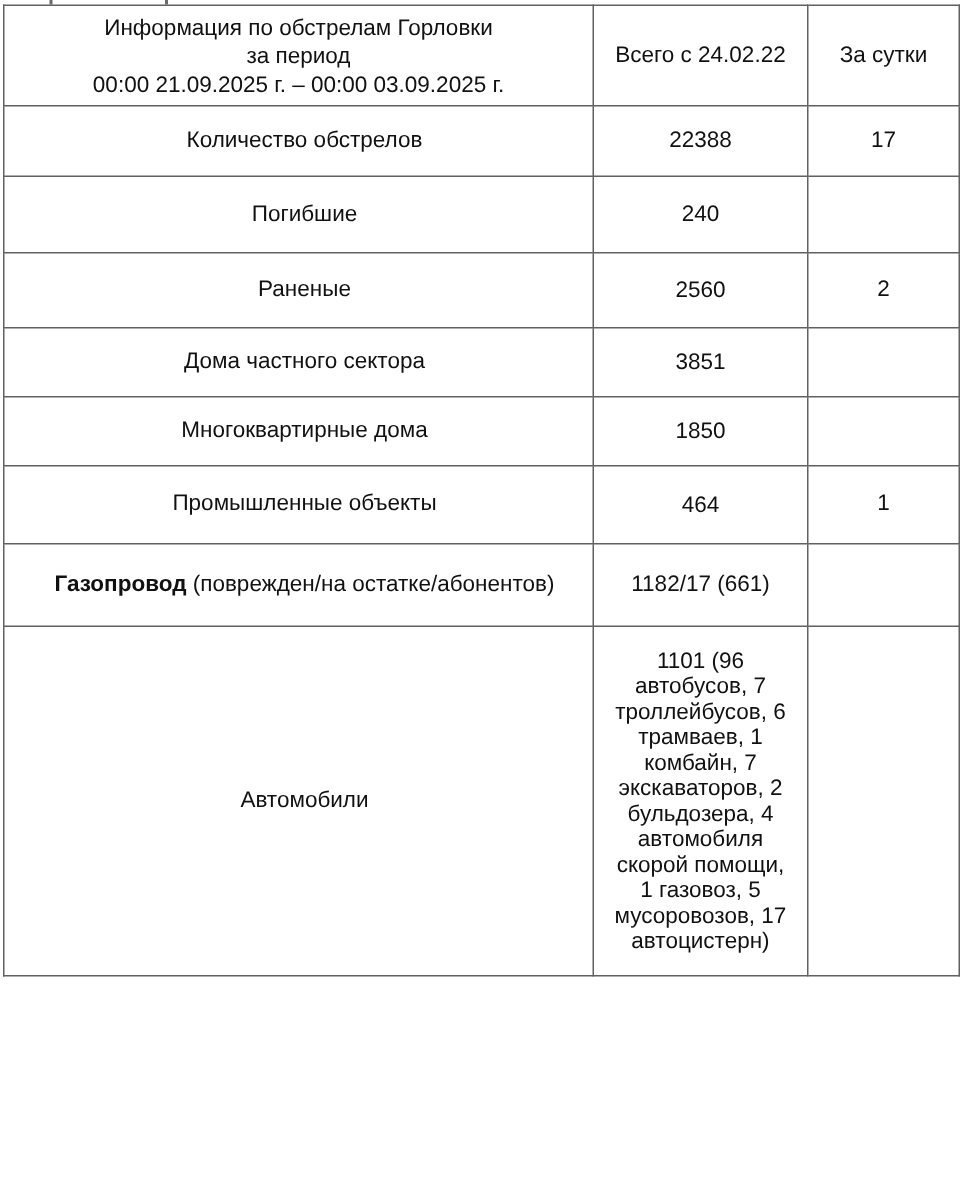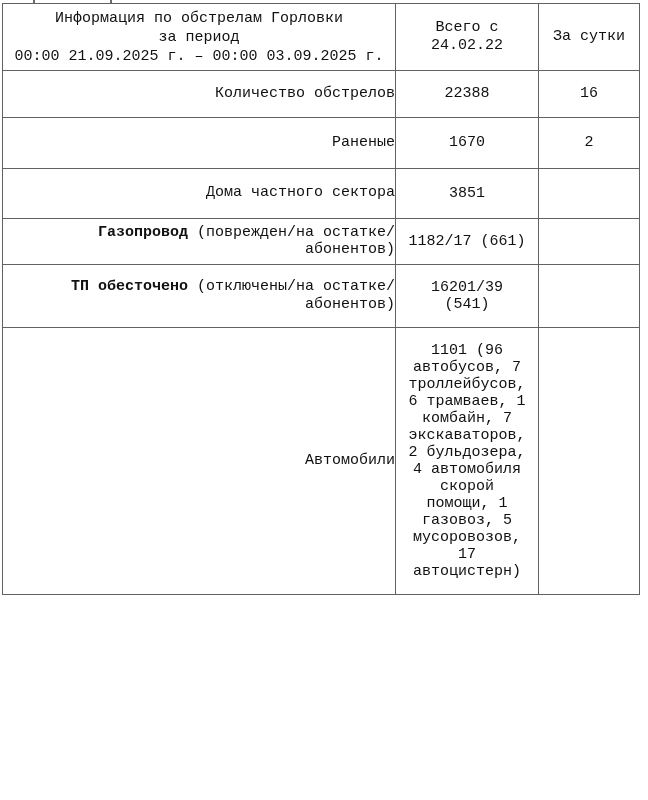--- a/index.html
+++ b/index.html
@@ -3,21 +3,21 @@
 <meta charset="utf-8">
 <style>
   * { box-sizing: border-box; margin: 0; padding: 0; }
   html, body {
     width: 648px; height: 800px;
     overflow: hidden;
     background: #ffffff;
     font-family: "Liberation Sans", "DejaVu Sans", sans-serif;
     color: #111111;
   }
-  .stage { position: relative; width: 528px; height: 800px; font-family: Liberation Mono, monospace; }
+  .stage { position: relative; width: 528px; height: 800px; }
 
   
   .tick {
     position: absolute; top: 0; width: 2px; height: 3px;
     background: #6a6a6a;
   }
   .tick.t1 { left: 33px; }
   .tick.t2 { left: 110px; }
 
   table.info {
@@ -33,21 +33,21 @@
   table.info th, table.info td {
     border: 1px solid #616161;
     vertical-align: middle;
     font-size: 15px;
     font-weight: 400;
     line-height: 1.18;
   }
   thead th { text-align: center; padding: 4px 6px; }
   thead th.title-cell div { line-height: 19px; }
 
-  td.label-cell { text-align: right; padding: 3px 0 3px 8px; }
+  td.label-cell { text-align: center; padding: 3px 0 3px 8px; }
   td.label-cell .lead-bold { font-weight: 700; }
   td.val-cell, td.daily-cell { text-align: center; padding: 14px 2px; }
   td.val-cell .val {
     display: block;
     max-width: 120px;
     margin: 0 auto;
     line-height: 17px;
   }
 
   
@@ -91,47 +91,61 @@
         <th>Всего с 24.02.22</th>
         <th>За сутки</th>
       </tr>
     </thead>
     <tbody id="rows">
         <tr>
           <td class="label-cell"><span>Количество обстрелов</span></td>
           <td class="val-cell">
             <span class="val">22388</span>
           </td>
-          <td class="daily-cell"><span>16</span></td>
+          <td class="daily-cell"><span>17</span></td>
+        </tr>
+        <tr>
+          <td class="label-cell"><span>Погибшие</span></td>
+          <td class="val-cell">
+            <span class="val">240</span>
+          </td>
+          <td class="daily-cell"></td>
         </tr>
         <tr>
           <td class="label-cell"><span>Раненые</span></td>
           <td class="val-cell">
-            <span class="val">1670</span>
+            <span class="val">2560</span>
           </td>
           <td class="daily-cell"><span>2</span></td>
         </tr>
         <tr>
           <td class="label-cell"><span>Дома частного сектора</span></td>
           <td class="val-cell">
             <span class="val">3851</span>
           </td>
           <td class="daily-cell"></td>
         </tr>
         <tr>
-          <td class="label-cell"><span class="lead-bold">Газопровод</span> <span>(поврежден/на остатке/абонентов)</span></td>
+          <td class="label-cell"><span>Многоквартирные дома</span></td>
           <td class="val-cell">
-            <span class="val">1182/17 (661)</span>
+            <span class="val">1850</span>
           </td>
           <td class="daily-cell"></td>
         </tr>
         <tr>
-          <td class="label-cell"><span class="lead-bold">ТП обесточено</span> <span>(отключены/на остатке/абонентов)</span></td>
+          <td class="label-cell"><span>Промышленные объекты</span></td>
           <td class="val-cell">
-            <span class="val">16201/39 (541)</span>
+            <span class="val">464</span>
+          </td>
+          <td class="daily-cell"><span>1</span></td>
+        </tr>
+        <tr>
+          <td class="label-cell"><span class="lead-bold">Газопровод</span> <span>(поврежден/на остатке/абонентов)</span></td>
+          <td class="val-cell">
+            <span class="val">1182/17 (661)</span>
           </td>
           <td class="daily-cell"></td>
         </tr>
         <tr>
           <td class="label-cell"><span>Автомобили</span></td>
           <td class="val-cell">
             <span class="val">1101 (96 автобусов, 7 троллейбусов, 6 трамваев, 1 комбайн, 7 экскаваторов, 2 бульдозера, 4 автомобиля скорой помощи, 1 газовоз, 5 мусоровозов, 17 автоцистерн)</span>
           </td>
           <td class="daily-cell"></td>
         </tr>

